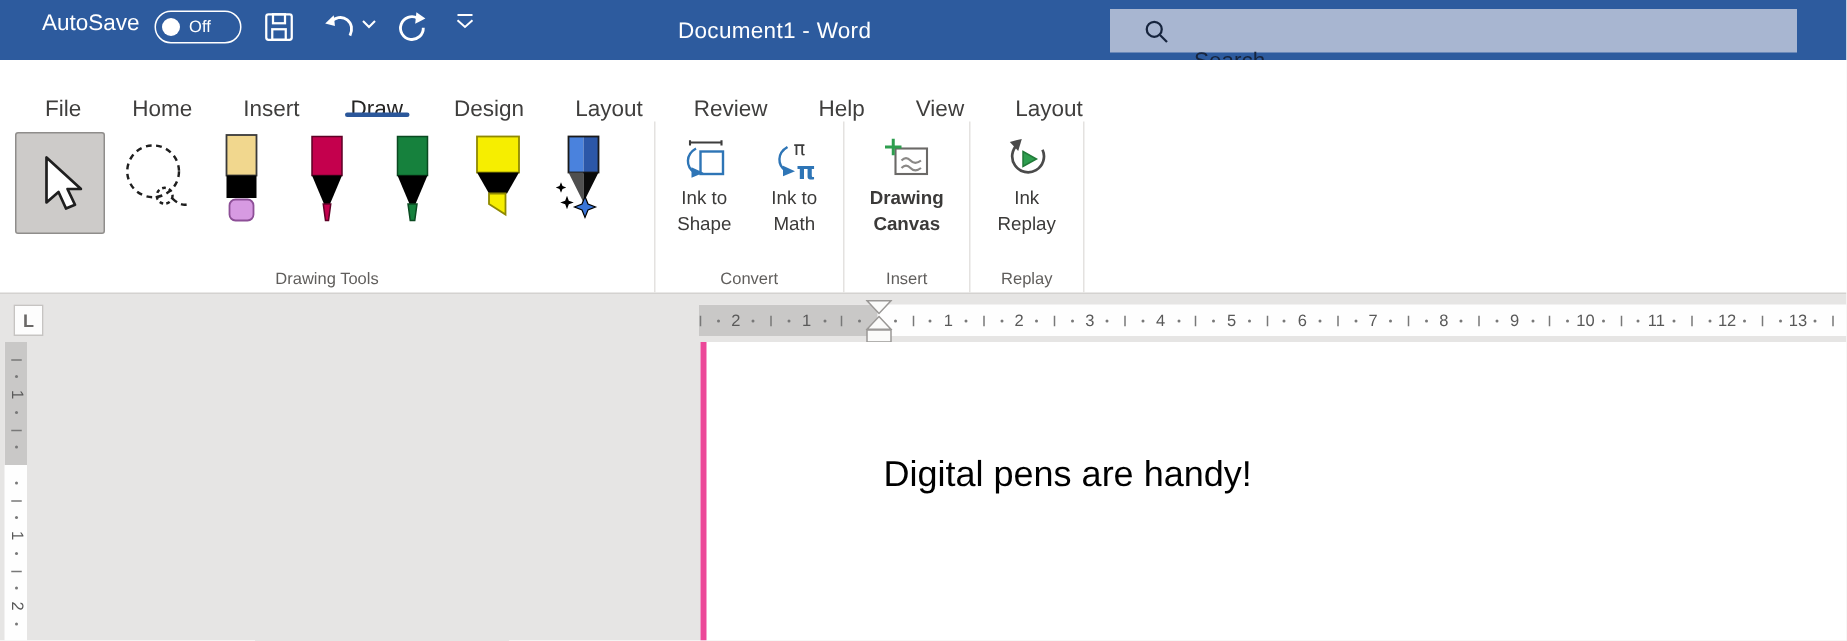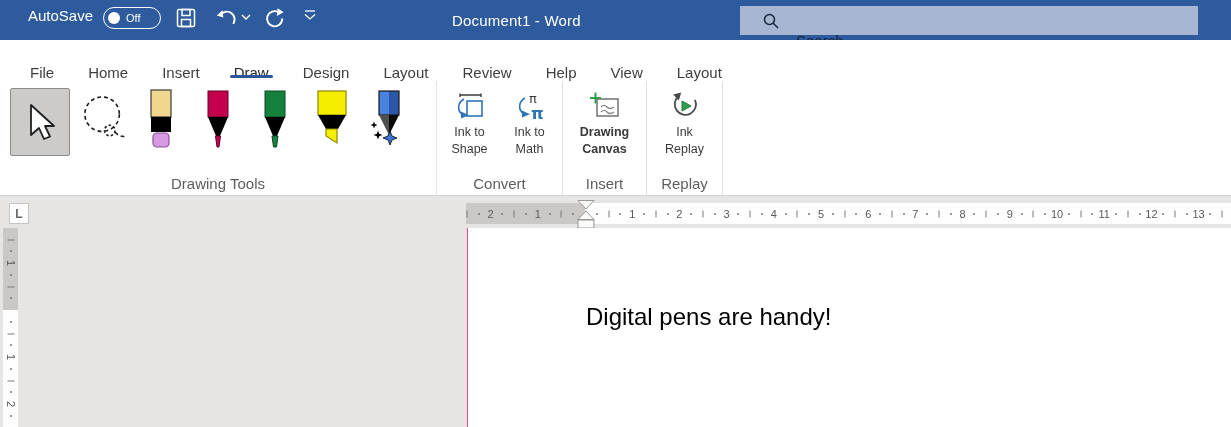--- a/index.html
+++ b/index.html
@@ -31,21 +31,21 @@
   .rtab{display:flex;align-items:center;padding:0 17px;font-size:15px;color:#3f3e3d;
         position:relative;cursor:default;}
   .rtab.active{color:#262524;font-weight:400;}
   .rtab.active::after{content:"";position:absolute;left:13px;right:13px;bottom:3px;height:3px;
         background:#2b579a;border-radius:2px;}
 
   
   #ribbon{position:absolute;left:0;top:81px;width:1231px;height:114px;background:#fff;
           border-bottom:1px solid #d4d2d0;display:flex;}
   .rgroup{position:relative;height:100%;border-right:1px solid #e4e2e0;box-sizing:border-box;}
-  .group-label{position:absolute;left:0;right:0;bottom:3px;text-align:center;font-size:15px;color:#605e5c;}
+  .group-label{position:absolute;left:0;right:0;bottom:3px;text-align:center;font-size:11px;color:#605e5c;}
   #grp-drawing-tools{width:437px;}
   #grp-convert{width:126px;}
   #grp-insert{width:84px;}
   #grp-replay{width:76px;}
   .tools-row{display:flex;align-items:flex-start;gap:11px;padding:7px 0 0 10px;}
   .tool{width:46px;height:70px;display:flex;align-items:flex-start;justify-content:center;cursor:default;}
   .tool.select-tool{width:60px;height:68px;background:#cdcbc9;border:1px solid #8f8d8b;border-radius:2px;
         align-items:center;box-sizing:border-box;}
   .btnrow{display:flex;justify-content:center;gap:2px;padding-top:7px;}
   .bigbtn{width:58px;display:flex;flex-direction:column;align-items:center;cursor:default;}
@@ -64,21 +64,21 @@
   #vruler-margin{position:absolute;left:0;top:0;width:15px;background:#c9c8c7;}
   .rdot{position:absolute;width:2px;height:2px;border-radius:50%;background:#787878;}
   .rtick{position:absolute;width:1px;height:7px;background:#787878;}
   .rtickv{position:absolute;height:1px;width:7px;background:#787878;}
   .rnum{position:absolute;font-size:11px;color:#595959;}
   .h.rdot,.h.rtick,.h.rnum{top:50%;transform:translate(-50%,-50%);}
   .v.rdot,.v.rtickv{left:50%;transform:translate(-50%,-50%);}
   .v.rnum{left:50%;transform:translate(-50%,-50%) rotate(90deg);}
   #indent-markers{position:absolute;left:577px;top:4px;}
   #page{position:absolute;left:467px;top:32px;width:764px;height:199px;background:#fff;
-        border-left:1px solid #ec4899;box-sizing:border-box;}
+        border-left:4px solid #ec4899;box-sizing:border-box;}
   #doc-text{position:absolute;left:118px;top:74px;font-size:24px;line-height:30px;color:#000;}
 </style>
 </head>
 <body>
 
 <div id="app">
 
   <div id="titlebar">
     <div class="qat">
       <span id="autosave-label">AutoSave</span>

